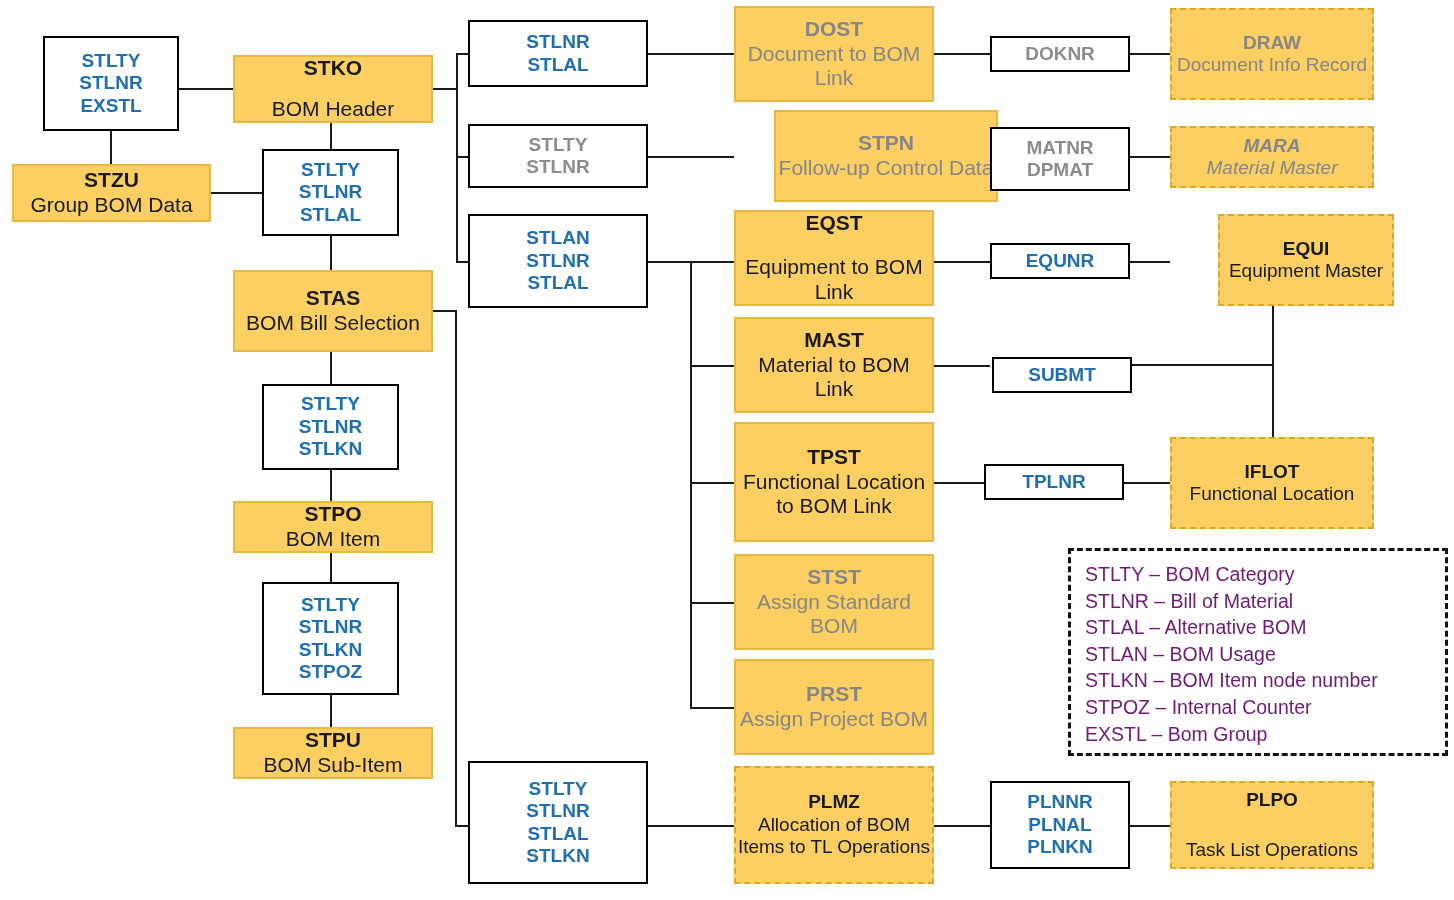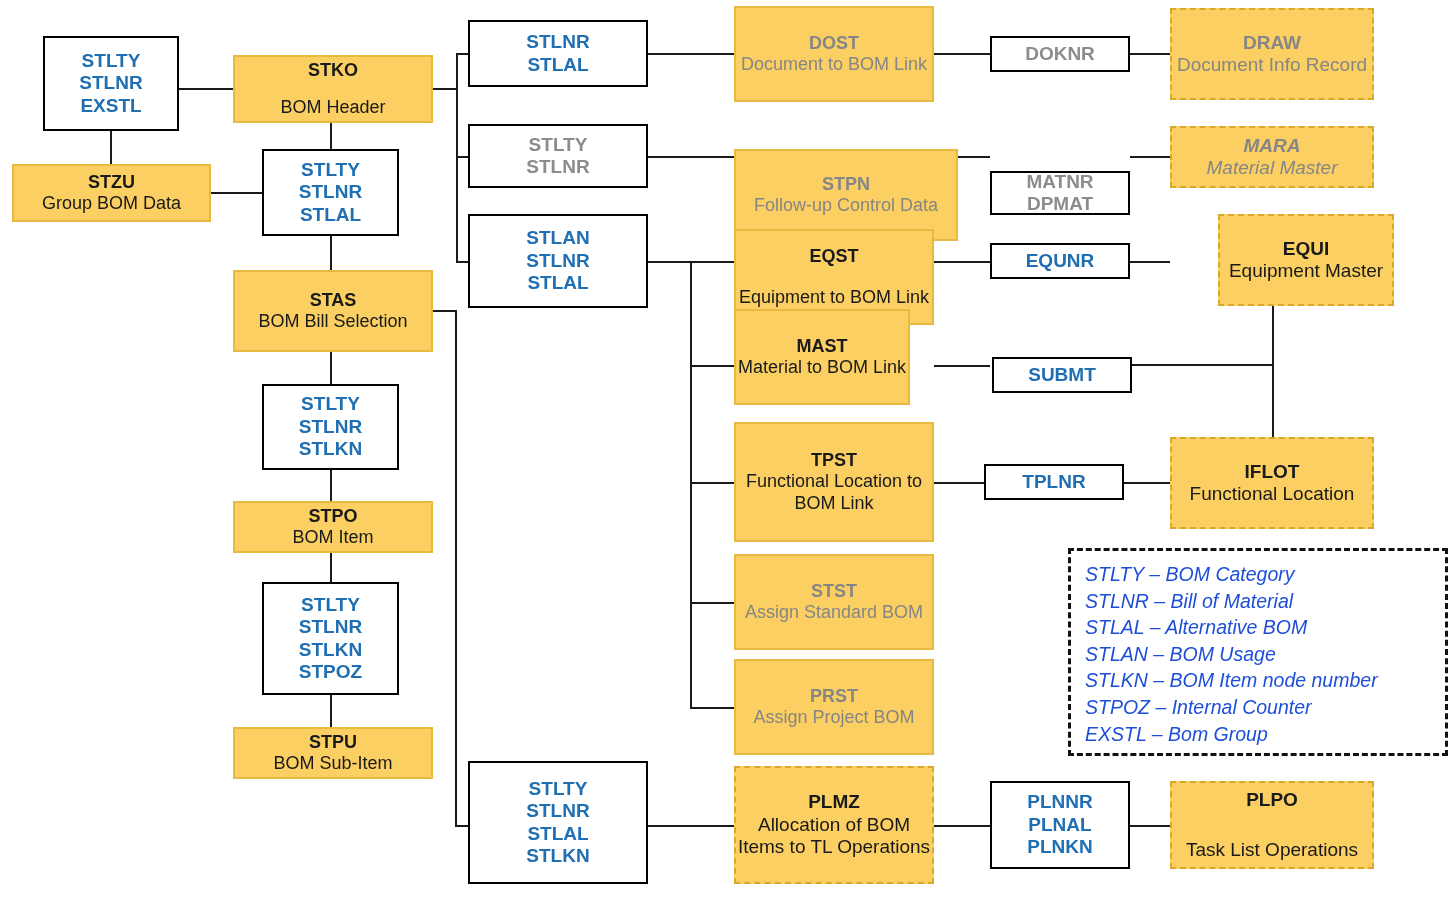--- a/index.html
+++ b/index.html
@@ -35,21 +35,21 @@
   }
   .box .sub {
     font-weight: normal;
   }
 
   
   .ent {
     background: #FBCF62;
     border: 2px solid #E8B93F;
     color: #1a1a1a;
-    font-size: 18px;
+    font-size: 21px;
   }
   
   .ent-dashed {
     background: #FBCF62;
     border: 2px dashed #D9A82B;
     color: #1a1a1a;
     font-size: 19px;
   }
   
   .dim {
@@ -87,23 +87,22 @@
     top: 548px;
     width: 380px;
     height: 208px;
     box-sizing: border-box;
     border: 3px dashed #111111;
     background: #ffffff;
     padding: 10px 0 0 14px;
     z-index: 6;
   }
   #legend .lgrow {
-    font-style: italic;
     font-weight: normal;
-    color: #1d4ed8;
+    color: #701a75;
     font-size: 19.5px;
     line-height: 26.6px;
     white-space: nowrap;
   }
 </style>
 </head>
 <body>
 
 <div id="canvas">
 
@@ -245,31 +244,31 @@
     <span class="k">STLNR</span>
     <span class="k">STLAL</span>
     <span class="k">STLKN</span>
   </div>
 
   <div class="box ent dim" style="left:734px; top:6px; width:200px; height:96px;">
     <span class="ttl">DOST</span>
     <span class="sub">Document to BOM Link</span>
   </div>
 
-  <div class="box ent dim" style="left:734px; top:110px; width:224px; height:92px;margin-top:39px;">
+  <div class="box ent dim" style="left:774px; top:110px; width:224px; height:92px;">
     <span class="ttl">STPN</span>
     <span class="sub">Follow-up Control Data</span>
   </div>
 
-  <div class="box ent" style="left:734px; top:229px; width:200px; height:96px;gap:19px;">
+  <div class="box ent" style="left:734px; top:210px; width:200px; height:96px;gap:19px;">
     <span class="ttl">EQST</span>
     <span class="sub">Equipment to BOM Link</span>
   </div>
 
-  <div class="box ent" style="left:734px; top:309px; width:176px; height:96px;">
+  <div class="box ent" style="left:734px; top:317px; width:200px; height:96px;">
     <span class="ttl">MAST</span>
     <span class="sub">Material to BOM Link</span>
   </div>
 
   <div class="box ent" style="left:734px; top:422px; width:200px; height:120px;">
     <span class="ttl">TPST</span>
     <span class="sub">Functional Location to BOM Link</span>
   </div>
 
   <div class="box ent dim" style="left:734px; top:554px; width:200px; height:96px;">
@@ -284,21 +283,21 @@
 
   <div class="box ent-dashed" style="left:734px; top:766px; width:200px; height:118px;">
     <span class="ttl">PLMZ</span>
     <span class="sub">Allocation of BOM Items to TL Operations</span>
   </div>
 
   <div class="box keybox dim" style="left:990px; top:36px; width:140px; height:36px;">
     <span class="k">DOKNR</span>
   </div>
 
-  <div class="box keybox dim" style="left:990px; top:127px; width:140px; height:44px;margin-top:44px;">
+  <div class="box keybox dim" style="left:990px; top:127px; width:140px; height:64px;">
     <span class="k">MATNR</span>
     <span class="k">DPMAT</span>
   </div>
 
   <div class="box keybox" style="left:990px; top:243px; width:140px; height:36px;">
     <span class="k">EQUNR</span>
   </div>
 
   <div class="box keybox" style="left:992px; top:357px; width:140px; height:36px;">
     <span class="k">SUBMT</span>

